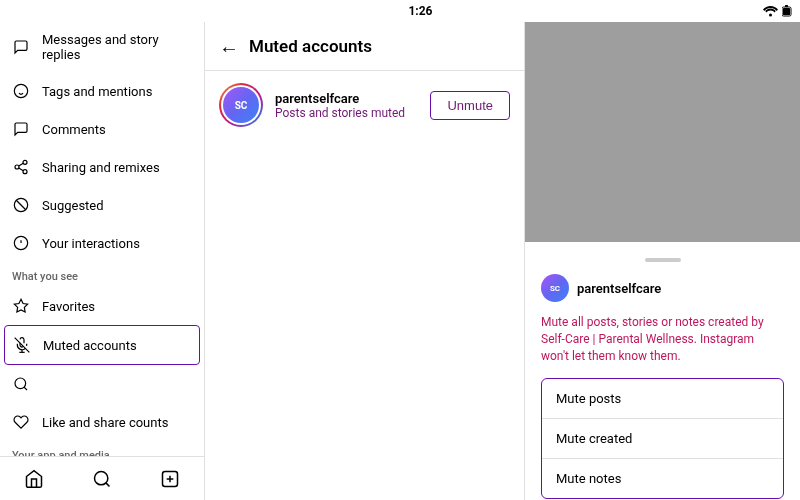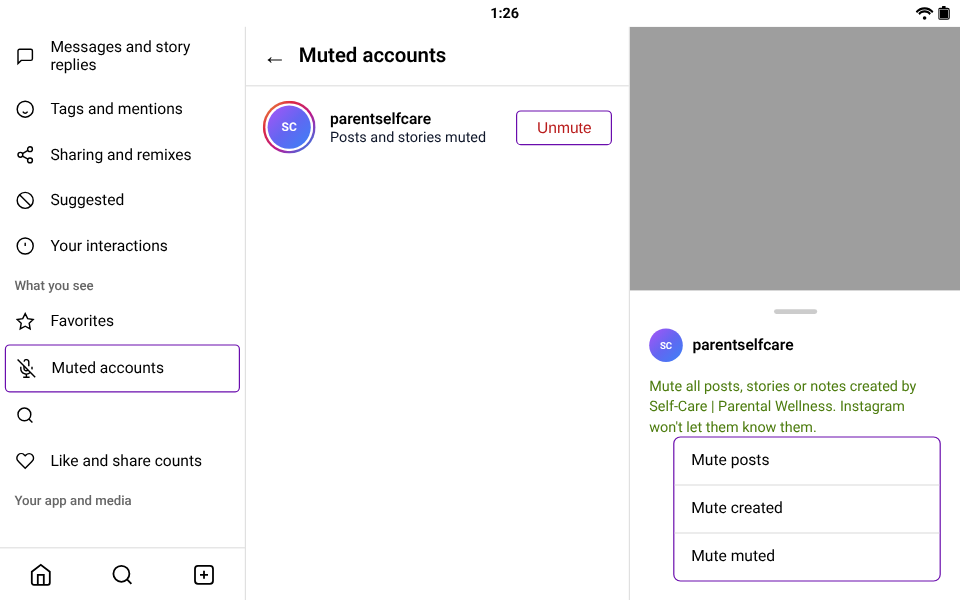--- a/index.html
+++ b/index.html
@@ -176,27 +176,27 @@
     }
 
     .account-name {
       font-size: 13px;
       font-weight: 600;
       color: #000;
     }
 
     .account-sub {
       font-size: 12px;
-      color: #0f172a;
+      color: #701a75;
     }
 
     .unmute-btn {
       border: 1.5px solid #6a0dad;
       background: #fff;
-      color: #b91c1c;
+      color: #701a75;
       font-size: 13px;
       font-weight: 500;
       padding: 6px 16px;
       border-radius: 4px;
       cursor: pointer;
     }
 
     
     .right-panel {
       flex: 1;
@@ -245,29 +245,29 @@
       font-weight: 700;
     }
 
     .sheet-username {
       font-size: 13px;
       font-weight: 600;
     }
 
     .sheet-description {
       font-size: 12px;
-      color: #4d7c0f;
+      color: #be185d;
       line-height: 1.4;
+      margin-bottom: 14px;
     }
 
     .mute-options {
       border: 1.5px solid #6a0dad;
       border-radius: 6px;
       overflow: hidden;
-      margin-left: 20px;
     }
 
     .mute-option {
       padding: 12px 14px;
       font-size: 13px;
       color: #000;
       cursor: pointer;
       border-bottom: 1px solid #e0e0e0;
     }
 
@@ -311,20 +311,28 @@
       <span class="sidebar-icon">
         <svg width="16" height="16" viewBox="0 0 24 24" fill="none" stroke="#000" stroke-width="1.8">
           <circle cx="12" cy="12" r="10"></circle>
           <path d="M9 9h.01M15 9h.01"></path>
           <path d="M9 15s1.5 2 3 2 3-2 3-2"></path>
         </svg>
       </span>
       <span>Tags and mentions</span>
     </div>
 
+    <div class="sidebar-item">
+      <span class="sidebar-icon">
+        <svg width="16" height="16" viewBox="0 0 24 24" fill="none" stroke="#000" stroke-width="1.8">
+          <path d="M21 15a2 2 0 0 1-2 2H7l-4 4V5a2 2 0 0 1 2-2h14a2 2 0 0 1 2 2z"></path>
+        </svg>
+      </span>
+      <span>Comments</span>
+    </div>
 
     <div class="sidebar-item">
       <span class="sidebar-icon">
         <svg width="16" height="16" viewBox="0 0 24 24" fill="none" stroke="#000" stroke-width="1.8">
           <circle cx="18" cy="5" r="3"></circle>
             <circle cx="6" cy="12" r="3"></circle>
             <circle cx="18" cy="19" r="3"></circle>
           <line x1="8.59" y1="13.51" x2="15.42" y2="17.49"></line>
             <line x1="15.41" y1="6.51" x2="8.59" y2="10.49"></line>
         </svg>
@@ -423,21 +431,21 @@
     <div class="right-bottom">
       <div class="sheet-handle"></div>
       <div class="sheet-avatar">
         <div class="sheet-avatar-circle">SC</div>
         <span class="sheet-username">parentselfcare</span>
       </div>
       <p class="sheet-description">Mute all posts, stories or notes created by Self-Care | Parental Wellness. Instagram won't let them know them.</p>
       <div class="mute-options">
         <div class="mute-option">Mute posts</div>
         <div class="mute-option">Mute created</div>
-        <div class="mute-option">Mute muted</div>
+        <div class="mute-option">Mute notes</div>
       </div>
     </div>
   </div>
 </div>
 
 <div class="bottom-nav" style="width:205px; position:absolute; bottom:0; left:0; border-right:1px solid #e0e0e0;">
   <div class="bottom-nav-item">
     <svg width="20" height="20" viewBox="0 0 24 24" fill="none" stroke="#000" stroke-width="1.8">
       <path d="M3 9l9-7 9 7v11a2 2 0 0 1-2 2H5a2 2 0 0 1-2-2z"></path>
         <polyline points="9 22 9 12 15 12 15 22"></polyline>

